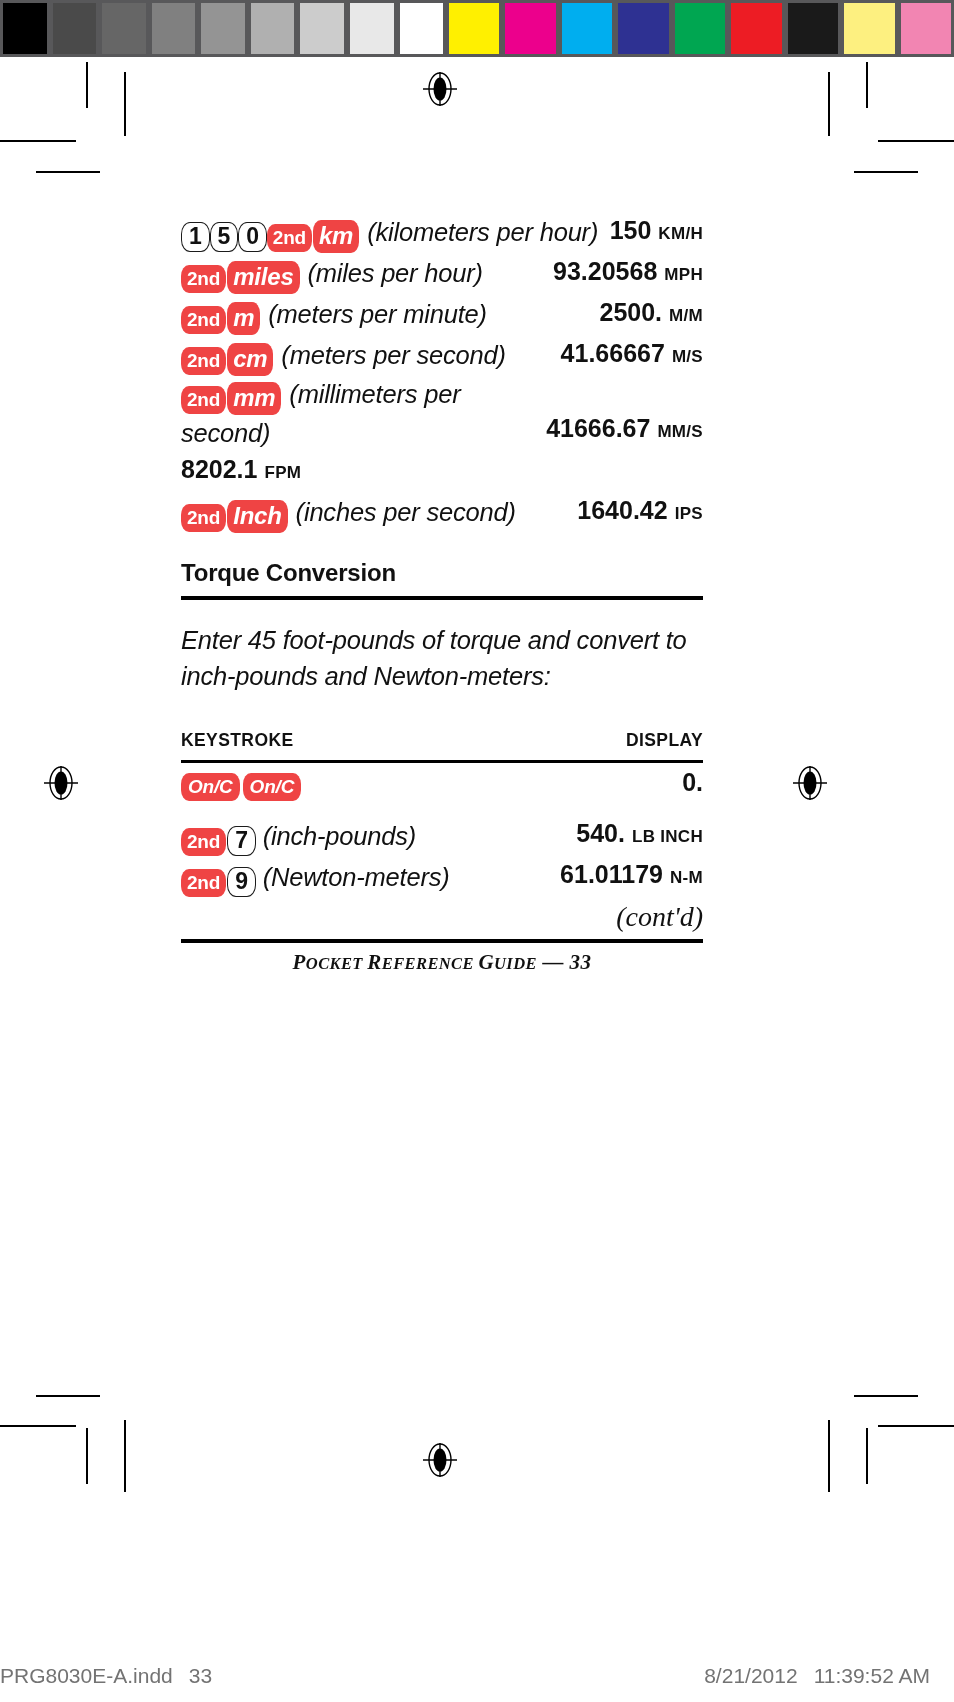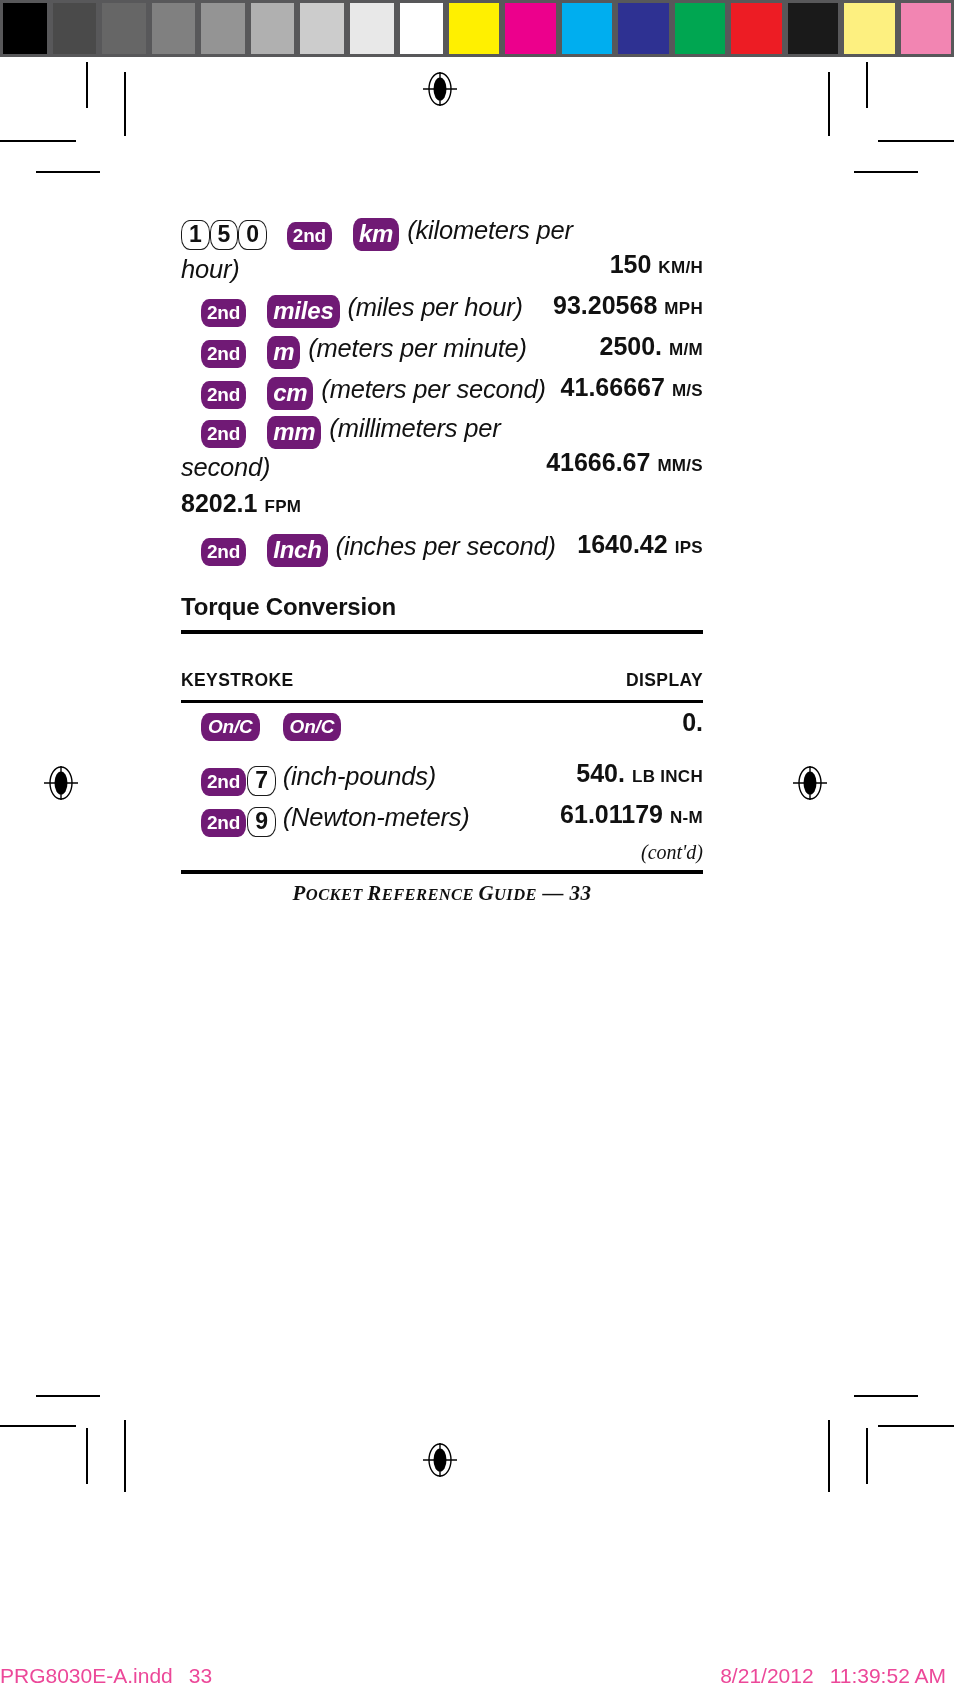--- a/index.html
+++ b/index.html
@@ -94,29 +94,28 @@
   .key {
     display: inline-block;
     vertical-align: -3px;
     font-style: normal;
     text-align: center;
     line-height: 1;
     white-space: nowrap;
   }
   
   .key.dark {
-    background: #701a75;
+    background: #ef4444;
     color: #ffffff;
     border-radius: 8px / 11px;
     font-weight: bold;
     font-size: 19px;
     padding: 4px 6px 5px 6px;
     min-width: 18px;
     margin-right: 1px;
-    margin-left: 20px;
   }
   .key.dark.ital { font-style: italic; font-size: 24px; }
   
   .key.light {
     background: #ffffff;
     color: #111111;
     border: 1.6px solid #1b1b1b;
     border-radius: 9px / 12px;
     font-weight: bold;
     font-size: 23px;
@@ -167,21 +166,21 @@
     letter-spacing: 0.4px;
     margin-top: 36px;
   }
 
   .spacer-row { height: 14px; }
 
   .contd {
     text-align: right;
     font-style: italic;
     font-family: "Liberation Serif", serif;
-    font-size: 20px;
+    font-size: 28px;
     margin-top: 4px;
     width: 522px;
   }
 
   .footer-rule {
     border: 0;
     border-top: 4.5px solid #000;
     margin: 6px 0 0 0;
     width: 522px;
   }
@@ -196,25 +195,25 @@
     width: 522px;
   }
   .runhead .sc { font-size: 21px; }
   .runhead .smc { font-size: 16.5px; }
 
   
   .slug {
     position: absolute;
     bottom: 14px;
     font-size: 21px;
-    color: #ec4899;
+    color: #737373;
     white-space: nowrap;
   }
   .slug-left { left: 0px; }
-  .slug-right { right: 8px; }
+  .slug-right { right: 24px; }
   .slug .gap { display: inline-block; width: 16px; }
 </style>
 </head>
 <body>
 
 <div class="page">
 
   <div class="calbar">
     <div class="calbar-group cal-gray" id="gray-ramp">
         <div class="swatch" style="background: rgb(0, 0, 0);"></div>
@@ -320,20 +319,21 @@
         </div>
         <div class="krow">
           <div class="kleft"><span class="keys"><span class="key dark">2nd</span><span class="key dark ital">Inch</span></span><span class="desc"> (inches per second)</span></div>
           <div class="kright"><span>1640.42</span><span class="unit">IPS</span></div>
         </div>
       </div>
 
     <div class="section-head">Torque Conversion</div>
     <hr class="rule">
 
+    <div class="intro">Enter 45 foot-pounds of torque and convert to inch-pounds and Newton-meters:</div>
 
     <div class="thead">
       <span>KEYSTROKE</span>
       <span>DISPLAY</span>
     </div>
     <hr class="rule thin">
 
     <div id="torque-rows">
         <div class="krow">
           <div class="kleft"><span class="keys"><span class="key dark onc">On/C</span><span class="key dark onc">On/C</span></span></div>

